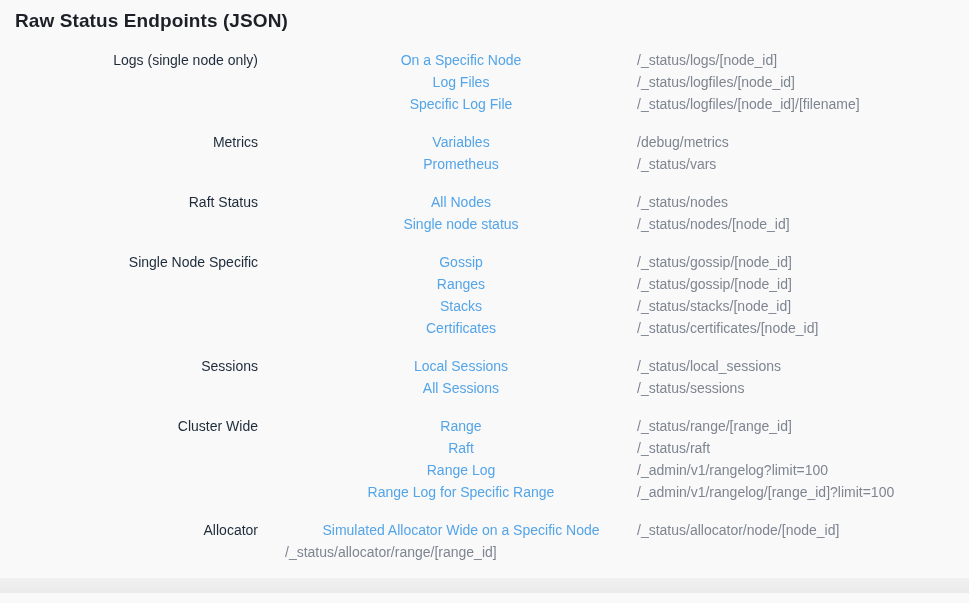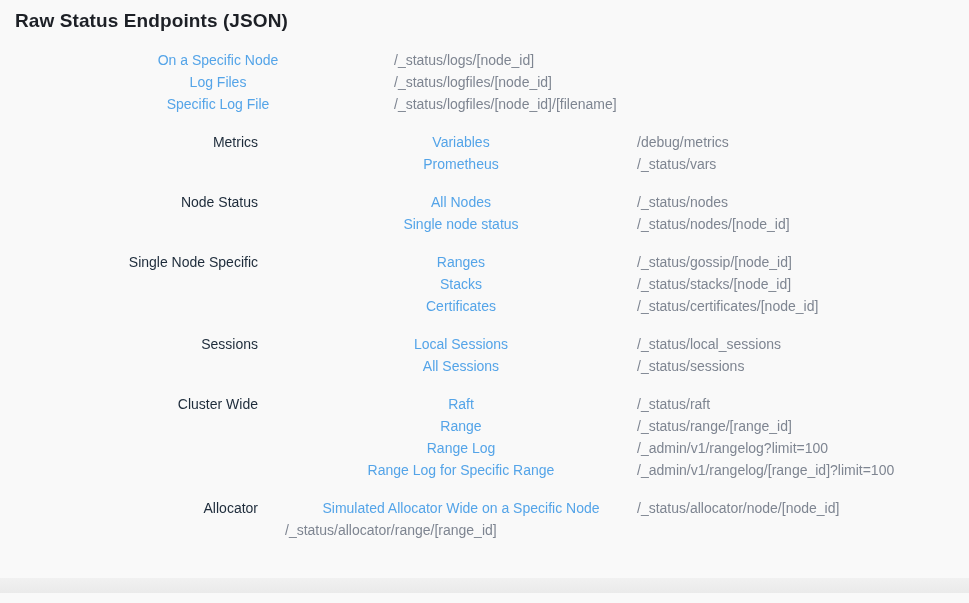--- a/index.html
+++ b/index.html
@@ -65,20 +65,21 @@
     background: linear-gradient(to bottom, #f1f1f1, var(--strip, #eaeaea));
   }
 </style>
 </head>
 <body>
 
 <div class="page">
   <h1 class="title">Raw Status Endpoints (JSON)</h1>
   <div id="groups">
       <div class="group">
+        <div class="group-category">Logs (single node only)</div>
         <div class="group-items">
           <div class="item-row">
             <a class="item-link">On a Specific Node</a>
             <span class="item-path">/_status/logs/[node_id]</span>
           </div>
           <div class="item-row">
             <a class="item-link">Log Files</a>
             <span class="item-path">/_status/logfiles/[node_id]</span>
           </div>
           <div class="item-row">
@@ -94,35 +95,39 @@
             <a class="item-link">Variables</a>
             <span class="item-path">/debug/metrics</span>
           </div>
           <div class="item-row">
             <a class="item-link">Prometheus</a>
             <span class="item-path">/_status/vars</span>
           </div>
         </div>
       </div>
       <div class="group">
-        <div class="group-category">Node Status</div>
+        <div class="group-category">Raft Status</div>
         <div class="group-items">
           <div class="item-row">
             <a class="item-link">All Nodes</a>
             <span class="item-path">/_status/nodes</span>
           </div>
           <div class="item-row">
             <a class="item-link">Single node status</a>
             <span class="item-path">/_status/nodes/[node_id]</span>
           </div>
         </div>
       </div>
       <div class="group">
         <div class="group-category">Single Node Specific</div>
         <div class="group-items">
+          <div class="item-row">
+            <a class="item-link">Gossip</a>
+            <span class="item-path">/_status/gossip/[node_id]</span>
+          </div>
           <div class="item-row">
             <a class="item-link">Ranges</a>
             <span class="item-path">/_status/gossip/[node_id]</span>
           </div>
           <div class="item-row">
             <a class="item-link">Stacks</a>
             <span class="item-path">/_status/stacks/[node_id]</span>
           </div>
           <div class="item-row">
             <a class="item-link">Certificates</a>
@@ -140,26 +145,26 @@
           <div class="item-row">
             <a class="item-link">All Sessions</a>
             <span class="item-path">/_status/sessions</span>
           </div>
         </div>
       </div>
       <div class="group">
         <div class="group-category">Cluster Wide</div>
         <div class="group-items">
           <div class="item-row">
+            <a class="item-link">Range</a>
+            <span class="item-path">/_status/range/[range_id]</span>
+          </div>
+          <div class="item-row">
             <a class="item-link">Raft</a>
             <span class="item-path">/_status/raft</span>
-          </div>
-          <div class="item-row">
-            <a class="item-link">Range</a>
-            <span class="item-path">/_status/range/[range_id]</span>
           </div>
           <div class="item-row">
             <a class="item-link">Range Log</a>
             <span class="item-path">/_admin/v1/rangelog?limit=100</span>
           </div>
           <div class="item-row">
             <a class="item-link">Range Log for Specific Range</a>
             <span class="item-path">/_admin/v1/rangelog/[range_id]?limit=100</span>
           </div>
         </div>

